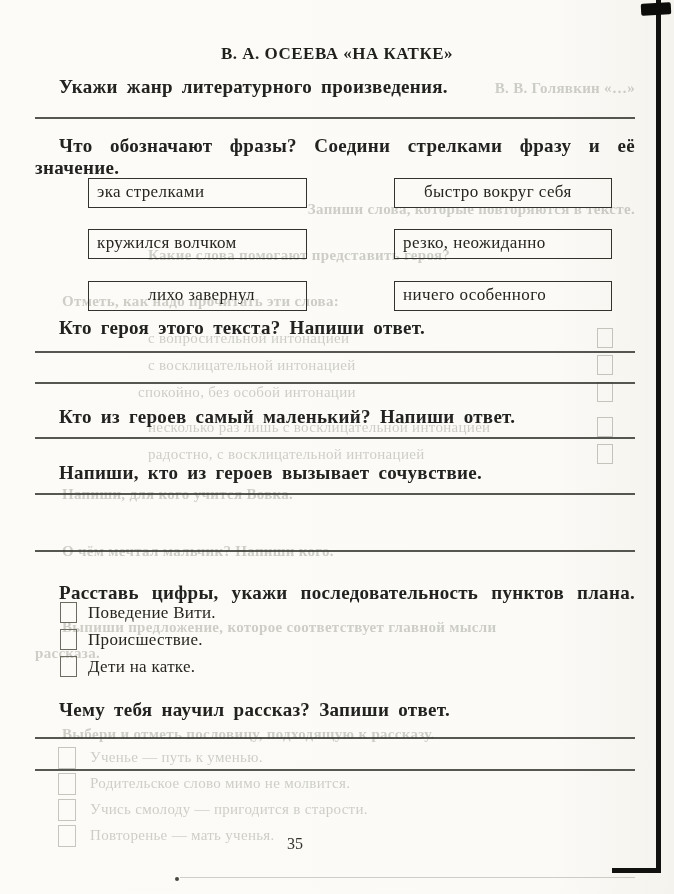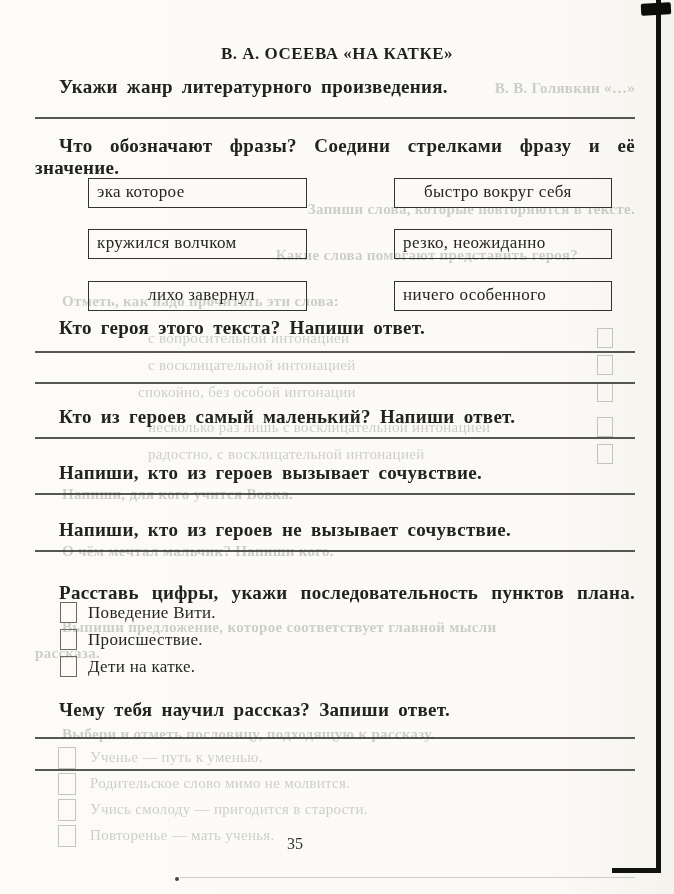--- a/index.html
+++ b/index.html
@@ -66,21 +66,21 @@
   .bottom-faint-line { position: absolute; left: 180px; top: 877px; width: 455px; height: 1px; background: rgba(90, 90, 84, 0.28); }
   .scan-dot { position: absolute; left: 175px; top: 877px; width: 4px; height: 4px; background: #47463f; border-radius: 50%; }
 </style>
 </head>
 <body>
 
 <div class="page">
 
   <span class="ghost" style="top:45px; left:320px; width:315px; text-align:right;margin-top:35px;">В. В. Голявкин «…»</span>
   <span class="ghost" style="top:201px; left:148px; width:487px;text-align:right;">Запиши слова, которые повторяются в тексте.</span>
-  <span class="ghost" style="top:247px; left:148px; width:430px;text-align:right;">Какие слова помогают представить героя?</span>
+  <span class="ghost" style="top:247px; left:148px; width:430px;">Какие слова помогают представить героя?</span>
   <span class="ghost" style="top:293px; left:62px; width:573px;">Отметь, как надо прочитать эти слова:</span>
   <span class="ghost n" style="top:330px; left:148px; width:430px;">с вопросительной интонацией</span>
   <span class="ghost n" style="top:357px; left:148px; width:430px;">с восклицательной интонацией</span>
   <span class="ghost n" style="top:384px; left:138px; width:430px;font-family:Liberation Serif, serif;">спокойно, без особой интонации</span>
   <span class="ghost n" style="top:419px; left:148px; width:440px;">несколько раз лишь с восклицательной интонацией</span>
   <span class="ghost n" style="top:446px; left:148px; width:440px;">радостно, с восклицательной интонацией</span>
   <span class="ghost" style="top:486px; left:62px; width:573px;">Напиши, для кого учится Вовка.</span>
   <span class="ghost" style="top:543px; left:62px; width:573px;">О чём мечтал мальчик? Напиши кого.</span>
   <span class="ghost" style="top:619px; left:62px; width:573px;">Выпиши предложение, которое соответствует главной мысли</span>
   <span class="ghost" style="top:645px; left:35px; width:300px;">рассказа.</span>
@@ -101,38 +101,37 @@
   <span class="gcb" style="left:58px; top:825px; width:18px; height:22px;"></span>
 
   <div class="title">В. А. ОСЕЕВА «НА КАТКЕ»</div>
 
   <div class="q" style="top:76px;">Укажи жанр литературного произведения.</div>
   <div class="line" style="top:117px;"></div>
 
   <div class="q stretch" style="top:135px;">Что обозначают фразы? Соедини стрелками фразу и её</div>
   <div class="q noindent" style="top:157px;">значение.</div>
 
-  <div class="mbox l" style="top:178px;">эка которое</div>
+  <div class="mbox l" style="top:178px;">эка стрелками</div>
   <div class="mbox r" style="top:178px;padding-left:29px;">быстро вокруг себя</div>
   <div class="mbox l" style="top:229px;">кружился волчком</div>
   <div class="mbox r" style="top:229px;">резко, неожиданно</div>
   <div class="mbox l" style="top:281px;text-align:center;">лихо завернул</div>
   <div class="mbox r" style="top:281px;">ничего особенного</div>
 
   <div class="q" style="top:317px;">Кто героя этого текста? Напиши ответ.</div>
   <div class="line" style="top:351px;"></div>
   <div class="line" style="top:382px;"></div>
 
   <div class="q" style="top:406px;">Кто из героев самый маленький? Напиши ответ.</div>
   <div class="line" style="top:437px;"></div>
 
   <div class="q" style="top:462px;">Напиши, кто из героев вызывает сочувствие.</div>
   <div class="line" style="top:493px;"></div>
 
-  <div class="q" style="top:519px;">Напиши, кто из героев не вызывает сочувствие.</div>
   <div class="line" style="top:550px;"></div>
 
   <div class="q stretch" style="top:582px;">Расставь цифры, укажи последовательность пунктов плана.</div>
 
   <span class="cb" style="top:602px;"></span>
   <span class="cb-label" style="top:603px;">Поведение Вити.</span>
   <span class="cb" style="top:629px;"></span>
   <span class="cb-label" style="top:630px;">Происшествие.</span>
   <span class="cb" style="top:656px;"></span>
   <span class="cb-label" style="top:657px;">Дети на катке.</span>

